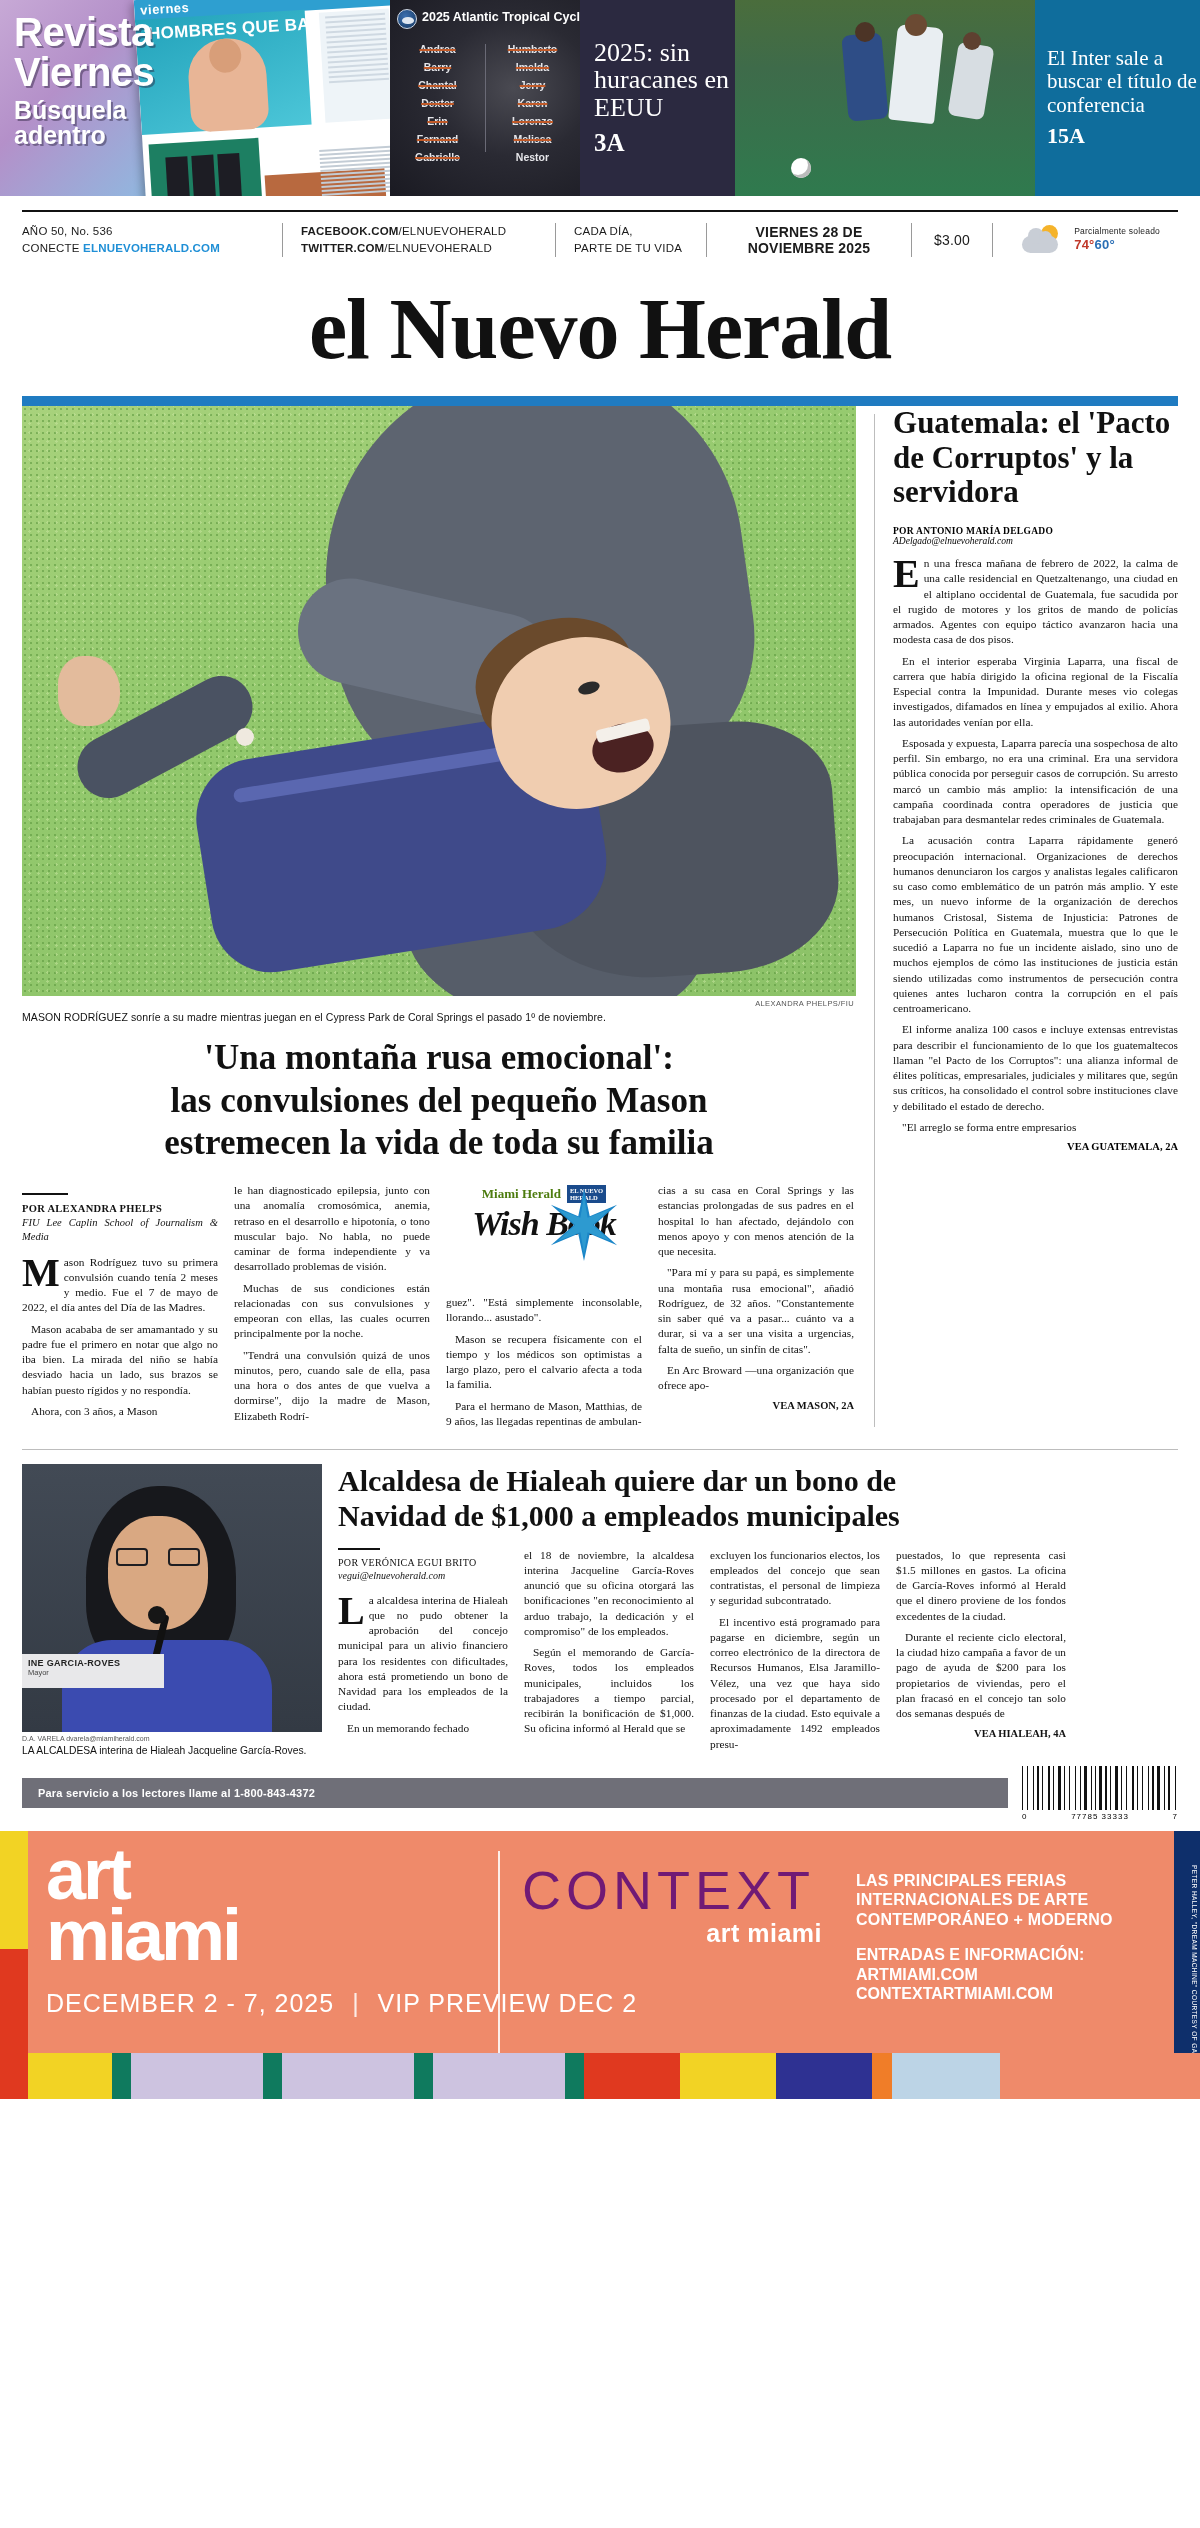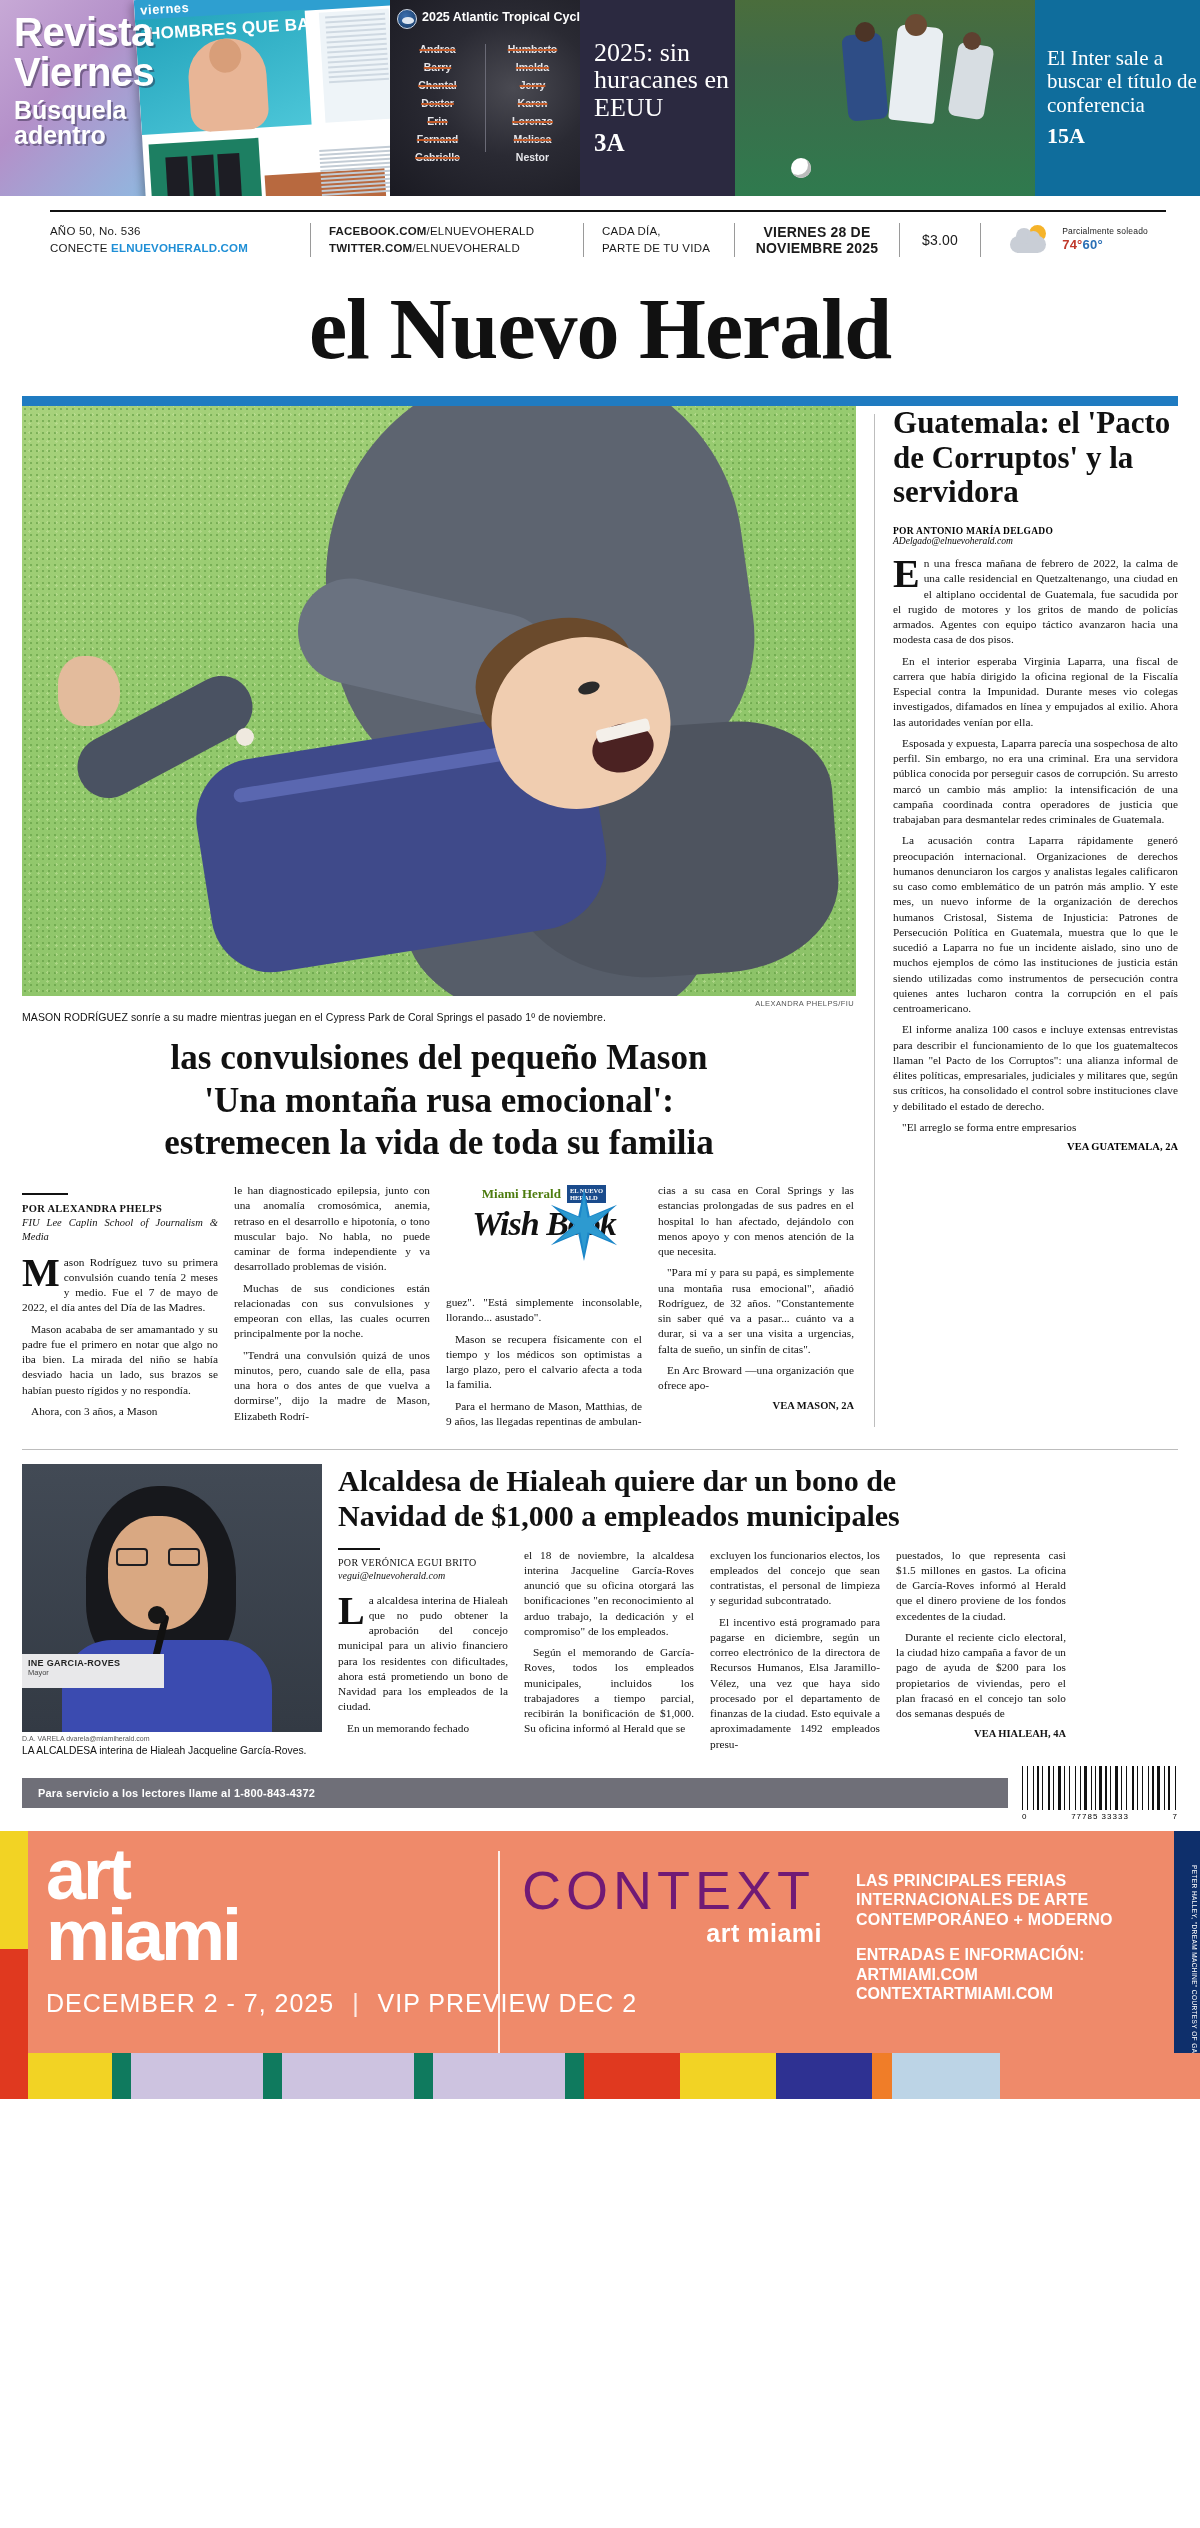--- a/index.html
+++ b/index.html
@@ -88,21 +88,21 @@
 
   .promo-inter {
     width: 165px; height:196px; background:#0f6d9c; color:#fff;
     display:flex; flex-direction:column; justify-content:center; padding-left:12px;
     font-family:"Liberation Serif", serif;
   }
   .promo-inter .t { font-size: 21px; line-height: 1.1; }
   .promo-inter .pg { font-size: 22px; font-weight:bold; margin-top:6px; }
 
   
-  .infobar-wrap { padding: 0 34px; margin-left: 16px; }
+  .infobar-wrap { padding: 0 22px; }
   .rule-top { border-top: 2px solid #111; margin-top: 14px; }
   .infobar { display:flex; align-items:center; height: 56px; font-size: 11.5px; color:#1b1b1b; letter-spacing:.2px;}
   .ib-cell { padding: 0 18px; }
   .ib-sep { width:1px; height:34px; background:#9a9a9a; }
   .ib-cell.first { padding-left: 0; width: 260px; }
   .ib-cell.social { width: 272px; font-size: 11.5px; }
   .ib-cell.cada { width: 150px; }
   .ib-cell.fecha { flex:1; text-align:center; font-size:14px; font-weight:bold; }
   .ib-cell.price { width: 80px; text-align:center; font-size:14px; font-weight:normal;}
   .ib-cell.weather { width: 185px; display:flex; align-items:center; gap:10px; justify-content:flex-end;}
@@ -431,22 +431,22 @@
       <div class="kid-head"></div>
       <div class="kid-eye"></div>
       <div class="kid-mouth"></div>
       <div class="kid-teeth"></div>
       <div class="small-ball"></div>
     </div>
     <div class="photo-credit">ALEXANDRA PHELPS/FIU</div>
     <div class="photo-caption">MASON RODRÍGUEZ sonríe a su madre mientras juegan en el Cypress Park de Coral Springs el pasado 1º de noviembre.</div>
 
     <div class="lead-head">
+      <div class="h1">'Una montaña rusa emocional':</div>
       <div class="h1">las convulsiones del pequeño Mason</div>
-      <div class="h1">'Una montaña rusa emocional':</div>
       <div class="h1">estremecen la vida de toda su familia</div>
     </div>
 
     <div class="cols4">
 
       <div class="bodycol">
         <div class="byline-block">
           <div class="byline-rule"></div>
           <div class="byline-name">POR ALEXANDRA PHELPS</div>
           <div class="byline-org">FIU Lee Caplin School of Journalism &amp; Media</div>

